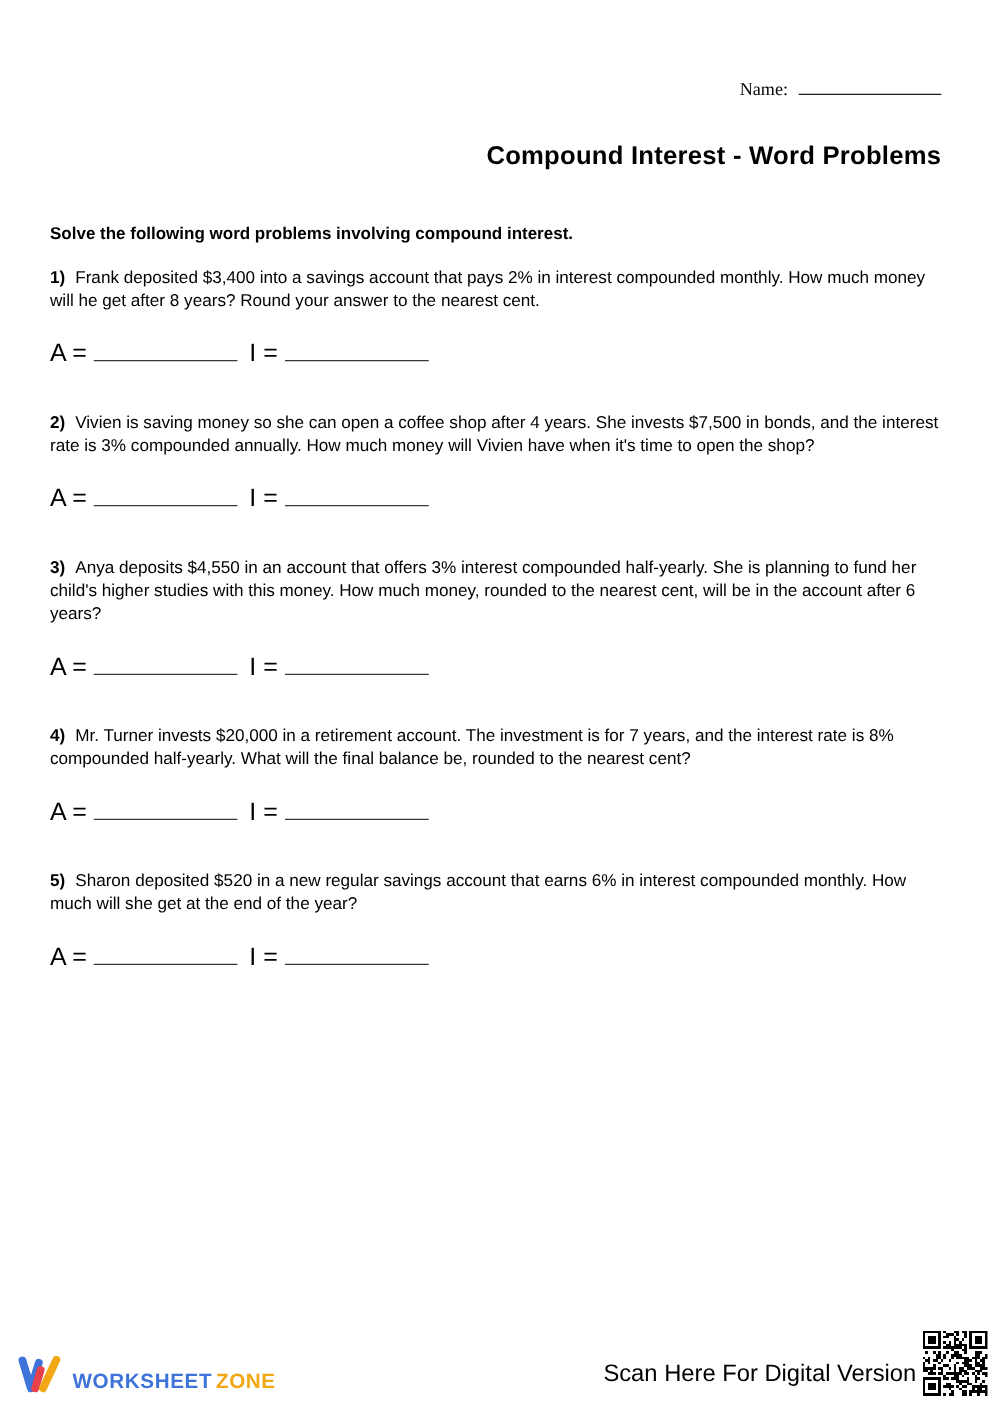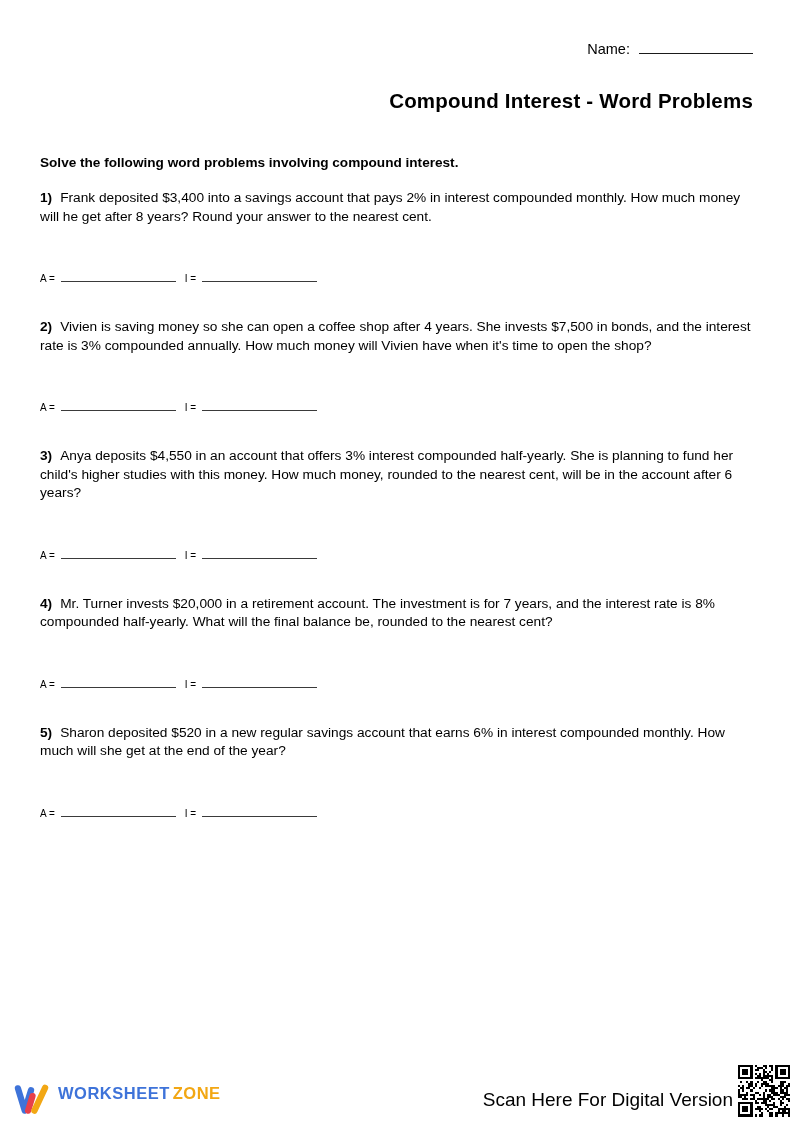--- a/index.html
+++ b/index.html
@@ -5,50 +5,50 @@
   * { box-sizing: border-box; }
   html, body { margin: 0; padding: 0; background: #ffffff; }
   .page {
     width: 793px; height: 1122px; position: relative;
     background: #ffffff; color: #000;
     font-family: "Liberation Sans", sans-serif;
     overflow: hidden;
   }
   .content { padding: 0 40px; }
 
-  .name-row { padding-top: 38px; text-align: right; font-size: 14.5px; }
+  .name-row { padding-top: 60px; text-align: right; font-size: 14.5px; font-family: Liberation Serif, serif; }
   .name-label { vertical-align: bottom; }
   .name-blank {
     display: inline-block; width: 114px; height: 16px;
     border-bottom: 1.6px solid #1a1a1a; margin-left: 5px;
   }
 
   .title {
     margin: 32px 0 0 0; text-align: right;
     font-size: 20.5px; font-weight: bold; letter-spacing: 0.2px;
   }
 
   .instruction { margin-top: 42px; font-weight: bold; font-size: 13.6px; }
 
   .problem { margin-top: 34px; font-size: 13.7px; line-height: 18.5px; }
   .problem.first { margin-top: 19px; }
   .problem-number { font-weight: bold; margin-right: 8px; }
 
-  .answer-row { margin-top: 40px; font-size: 10px; }
+  .answer-row { margin-top: 22px; font-size: 20px; }
   .answer-label { vertical-align: bottom; }
   .answer-blank {
     display: inline-block; width: 115px; height: 16px;
     border-bottom: 1.6px solid #3a3a3a;
     margin-left: 6px; margin-right: 9px;
   }
   .answer-blank.last { margin-right: 0; }
 
   .footer-logo {
     position: absolute; left: 14px; bottom: 7px;
-    display: flex; align-items: flex-start;
+    display: flex; align-items: flex-end;
   }
   .logo-w-icon { width: 36px; height: 31px; margin-right: 8px; }
   .logo-text { font-size: 16.5px; font-weight: bold; letter-spacing: 0.5px; white-space: nowrap; }
   .logo-text .part-worksheet { color: #3e73d9; }
   .logo-text .part-zone { color: #f2a714; margin-left: 3px; }
 
   .scan-text {
     position: absolute; right: 60px; bottom: 11px;
     font-size: 19px; color: #000; white-space: nowrap;
   }

